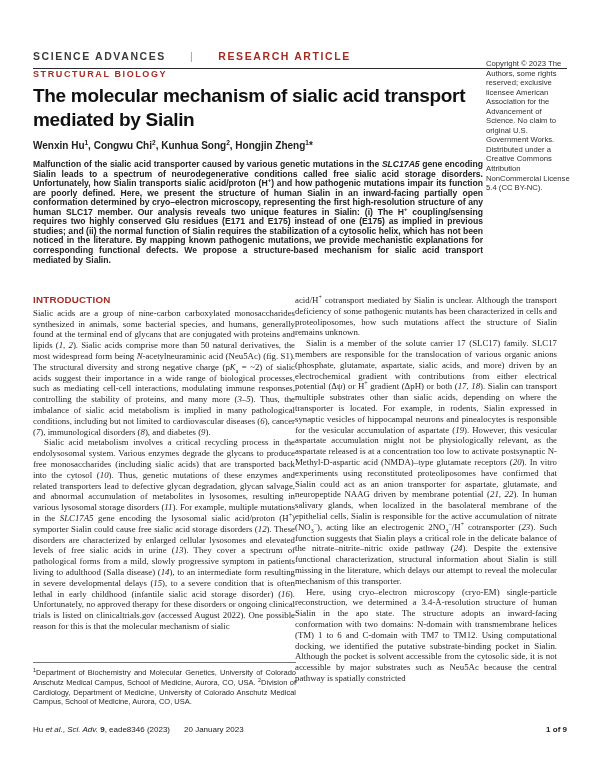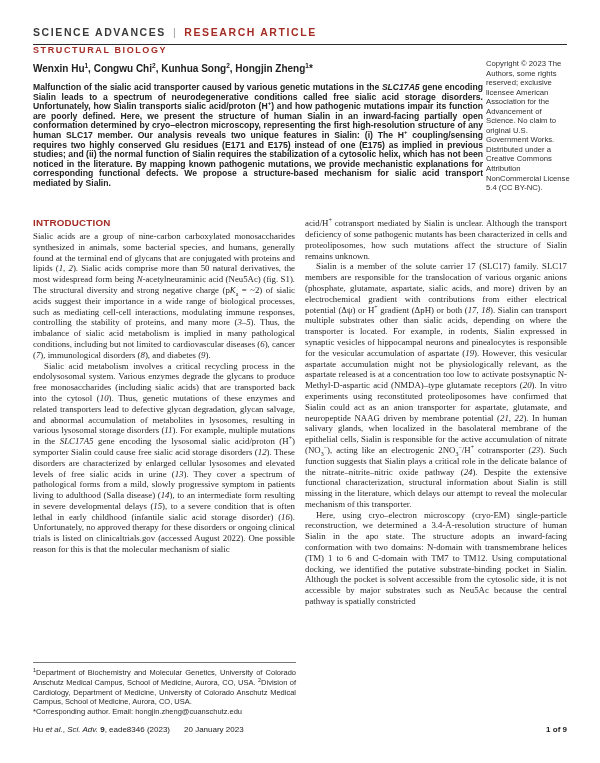--- a/index.html
+++ b/index.html
@@ -11,26 +11,26 @@
   html,body{margin:0;padding:0;}
   body{
     width:600px;height:763px;position:relative;overflow:hidden;
     background:#ffffff;color:var(--ink);
     font-family:"Liberation Sans",sans-serif;
   }
   .page{padding:26px 33px 0 33px;}
 
   
   .masthead{
-    display:flex;align-items:baseline;gap:7px;
+    display:flex;align-items:baseline;gap:24px;
     font-size:10.5px;letter-spacing:1.6px;font-weight:bold;
     color:#3a3a3a;padding-bottom:6px;border-bottom:1.2px solid var(--rule);
   }
   .masthead .sep{color:#9a9a9a;font-weight:normal;}
-  .masthead .atype{color:var(--accent);}
+  .masthead .atype{color:var(--accent);margin-top:24px;}
 
   
   .category{
     font-size:9px;font-weight:bold;
     letter-spacing:1.6px;color:var(--accent);
   }
   .title{
     width:470px;margin-top:5px;
     font-size:19px;line-height:1.26;font-weight:bold;
     letter-spacing:-0.3px;color:#111;
@@ -44,21 +44,21 @@
     text-align:justify;color:#232323;
   }
   .abstract sup{font-size:6px;line-height:0;}
 
   .copyright{
     position:absolute;top:59px;right:30px;width:84px;
     font-size:7.7px;line-height:1.24;color:#2f2f2f;
   }
 
   
-  .columns{display:flex;gap:10px;margin-top:30px;}
+  .columns{display:flex;margin-top:30px;}
   .col{width:262px;font-family:"Liberation Serif",serif;
        font-size:8.8px;line-height:10.8px;text-align:justify;color:#1f1f1f;}
   .col-left{height:374px;overflow:hidden;}
   .col-right{height:430px;overflow:hidden;}
   .intro-head{
     font-family:"Liberation Sans",sans-serif;
     font-size:9.8px;font-weight:bold;color:var(--accent);
     margin:0 0 2px 0;letter-spacing:0.2px;
   }
   .col p{margin:0;}
@@ -93,20 +93,21 @@
 <div class="page">
 
   <div class="masthead">
     <span>SCIENCE ADVANCES</span>
     <span class="sep">|</span>
     <span class="atype">RESEARCH ARTICLE</span>
   </div>
 
   <div class="category">STRUCTURAL BIOLOGY</div>
 
+  <h1 class="title" style="margin:5px 0 0 0;">The molecular mechanism of sialic acid transport mediated by Sialin</h1>
 
   <div class="authors">Wenxin Hu<sup>1</sup>, Congwu Chi<sup>2</sup>, Kunhua Song<sup>2</sup>, Hongjin Zheng<sup>1</sup>*</div>
 
   <div class="abstract">Malfunction of the sialic acid transporter caused by various genetic mutations in the <i>SLC17A5</i> gene encoding Sialin leads to a spectrum of neurodegenerative conditions called free sialic acid storage disorders. Unfortunately, how Sialin transports sialic acid/proton (H<sup>+</sup>) and how pathogenic mutations impair its function are poorly defined. Here, we present the structure of human Sialin in an inward-facing partially open conformation determined by cryo–electron microscopy, representing the first high-resolution structure of any human SLC17 member. Our analysis reveals two unique features in Sialin: (i) The H<sup>+</sup> coupling/sensing requires two highly conserved Glu residues (E171 and E175) instead of one (E175) as implied in previous studies; and (ii) the normal function of Sialin requires the stabilization of a cytosolic helix, which has not been noticed in the literature. By mapping known pathogenic mutations, we provide mechanistic explanations for corresponding functional defects. We propose a structure-based mechanism for sialic acid transport mediated by Sialin.</div>
 
   <div class="copyright">Copyright © 2023 The Authors, some rights reserved; exclusive licensee American Association for the Advancement of Science. No claim to original U.S. Government Works. Distributed under a Creative Commons Attribution NonCommercial License 5.4 (CC BY-NC).</div>
 
   <div class="columns">
     <div class="col col-left">
       <h2 class="intro-head">INTRODUCTION</h2>
@@ -115,21 +116,20 @@
     </div>
     <div class="col col-right">
       <p>acid/H<sup>+</sup> cotransport mediated by Sialin is unclear. Although the transport deficiency of some pathogenic mutants has been characterized in cells and proteoliposomes, how such mutations affect the structure of Sialin remains unknown.</p>
       <p class="indent">Sialin is a member of the solute carrier 17 (SLC17) family. SLC17 members are responsible for the translocation of various organic anions (phosphate, glutamate, aspartate, sialic acids, and more) driven by an electrochemical gradient with contributions from either electrical potential (Δψ) or H<sup>+</sup> gradient (ΔpH) or both (<i>17</i>, <i>18</i>). Sialin can transport multiple substrates other than sialic acids, depending on where the transporter is located. For example, in rodents, Sialin expressed in synaptic vesicles of hippocampal neurons and pinealocytes is responsible for the vesicular accumulation of aspartate (<i>19</i>). However, this vesicular aspartate accumulation might not be physiologically relevant, as the aspartate released is at a concentration too low to activate postsynaptic N-Methyl-D-aspartic acid (NMDA)–type glutamate receptors (<i>20</i>). In vitro experiments using reconstituted proteoliposomes have confirmed that Sialin could act as an anion transporter for aspartate, glutamate, and neuropeptide NAAG driven by membrane potential (<i>21</i>, <i>22</i>). In human salivary glands, when localized in the basolateral membrane of the epithelial cells, Sialin is responsible for the active accumulation of nitrate (NO<sub>3</sub><sup>−</sup>), acting like an electrogenic 2NO<sub>3</sub><sup>−</sup>/H<sup>+</sup> cotransporter (<i>23</i>). Such function suggests that Sialin plays a critical role in the delicate balance of the nitrate–nitrite–nitric oxide pathway (<i>24</i>). Despite the extensive functional characterization, structural information about Sialin is still missing in the literature, which delays our attempt to reveal the molecular mechanism of this transporter.</p>
       <p class="indent">Here, using cryo–electron microscopy (cryo-EM) single-particle reconstruction, we determined a 3.4-Å-resolution structure of human Sialin in the apo state. The structure adopts an inward-facing conformation with two domains: N-domain with transmembrane helices (TM) 1 to 6 and C-domain with TM7 to TM12. Using computational docking, we identified the putative substrate-binding pocket in Sialin. Although the pocket is solvent accessible from the cytosolic side, it is not accessible by major substrates such as Neu5Ac because the central pathway is spatially constricted</p>
     </div>
   </div>
 
   <div class="footnotes">
     <div><sup>1</sup>Department of Biochemistry and Molecular Genetics, University of Colorado Anschutz Medical Campus, School of Medicine, Aurora, CO, USA. <sup>2</sup>Division of Cardiology, Department of Medicine, University of Colorado Anschutz Medical Campus, School of Medicine, Aurora, CO, USA.</div>
-    <div class="corr"><span>*Corresponding author. Email: </span><a href="#">hongjin.zheng@cuanschutz.edu</a></div>
   </div>
 
   <div class="pagefooter">
     <span>
       <span class="cite">Hu <i>et al.</i>, <i>Sci. Adv.</i> <b>9</b>, eade8346 (2023)</span><span class="date">20 January 2023</span>
     </span>
     <span class="pageno">1 of 9</span>
   </div>
 
 </div>

